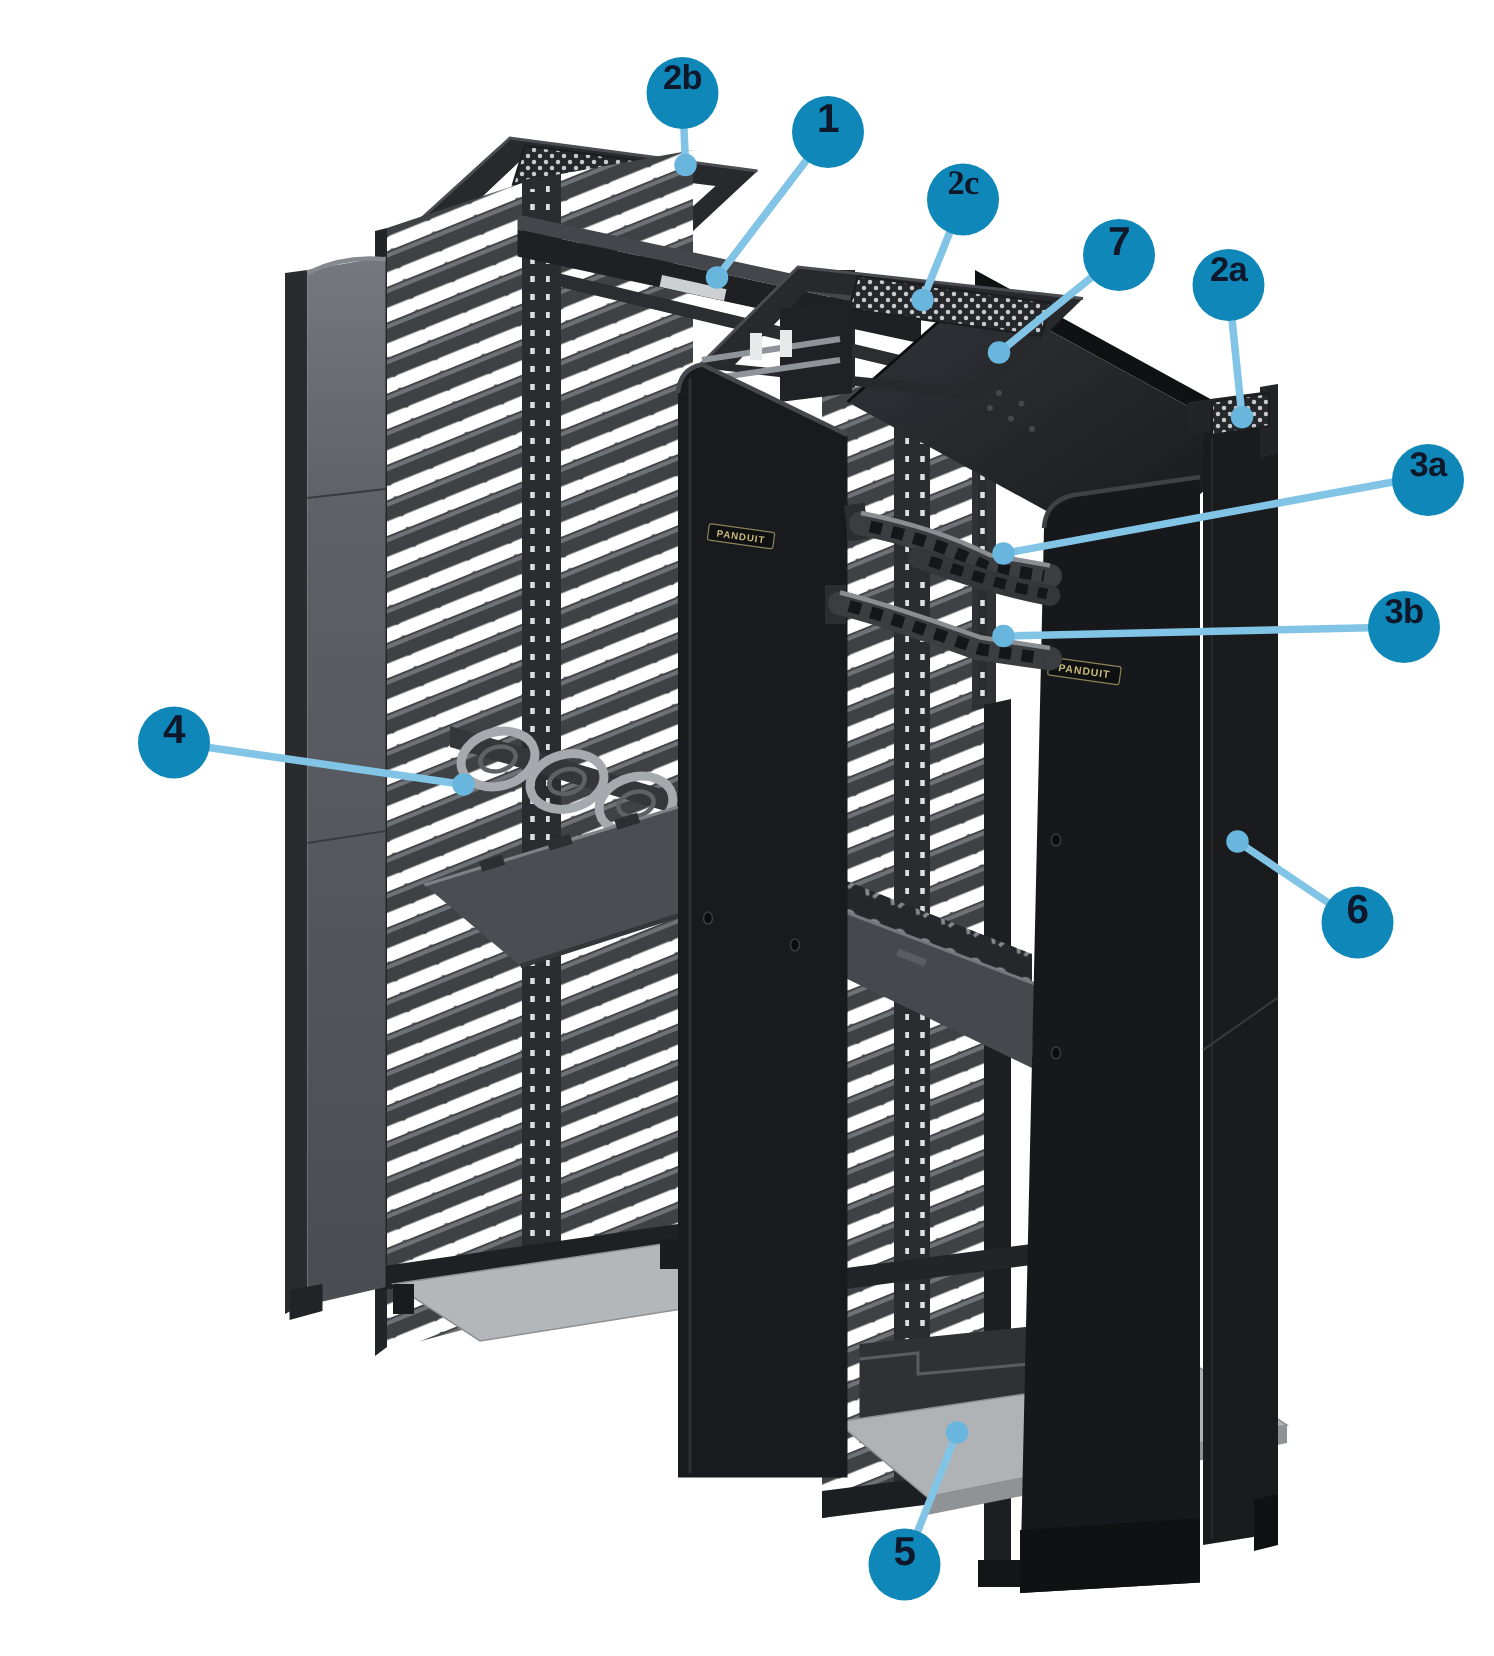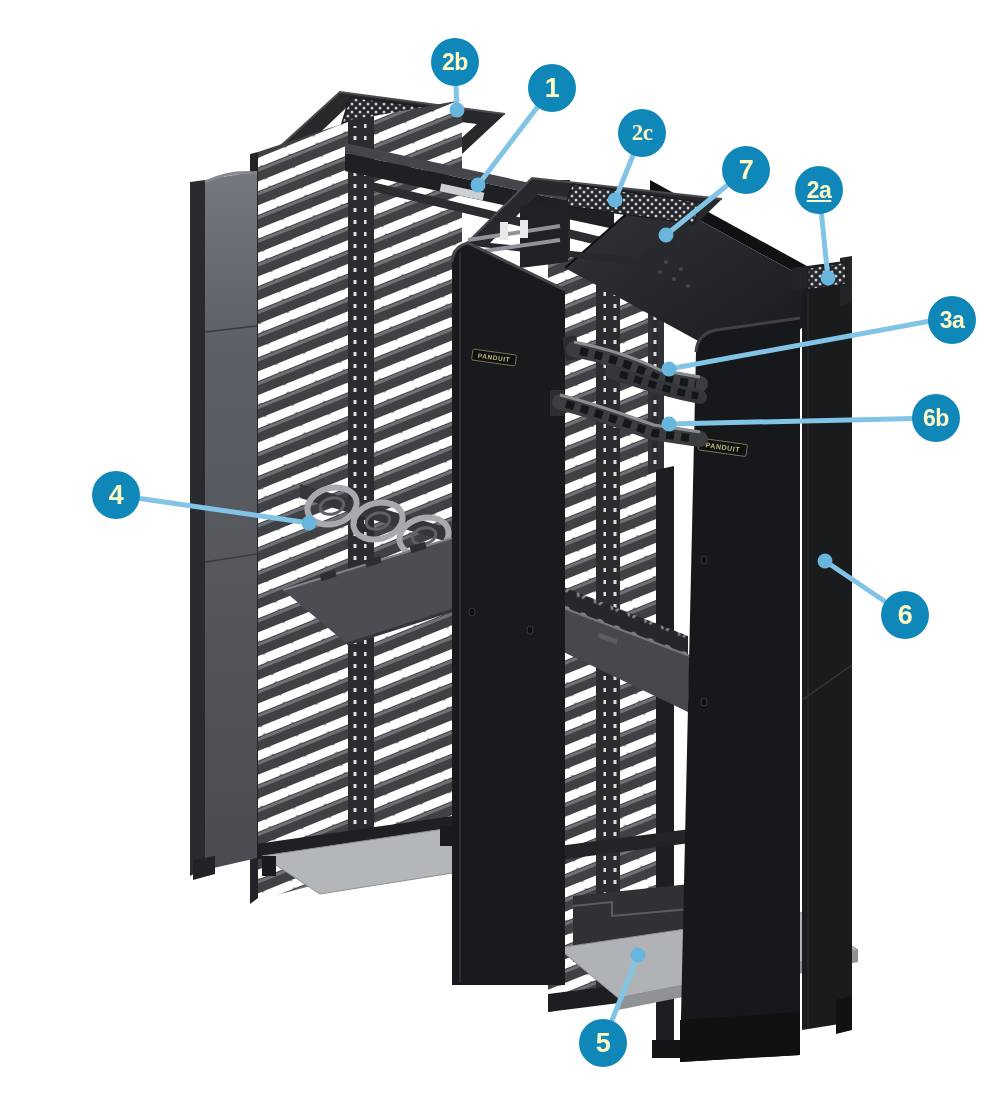--- a/index.html
+++ b/index.html
@@ -3,21 +3,21 @@
 <meta charset="utf-8">
 <style>
   html,body{margin:0;padding:0;background:#ffffff;}
   .stage{
     position:relative;width:996px;height:1104px;background:#ffffff;
     font-family:"Liberation Sans", sans-serif;overflow:hidden;
   }
   .stage svg{position:absolute;left:0;top:0;}
   .badge{
     position:absolute;width:48px;height:48px;border-radius:50%;
-    background:#0f87b8;color:#fef9c3;display:flex;align-items:center;justify-content:center;
+    background:#0f87b8;color:#0f172a;display:flex;justify-content:center;
     font-weight:700;font-size:27px;letter-spacing:-0.5px;z-index:5;
     font-family:"Liberation Sans", sans-serif;
   }
   .badge.wide{font-size:23px;}
 </style>
 </head>
 <body>
 
 <div class="stage">
 
@@ -253,28 +253,28 @@
     </div>
 <div class="badge" style="left:528px;top:64px;">
       <span>1</span>
     </div>
 <div class="badge wide" style="left:618px;top:109px;font-family:Liberation Serif, serif;">
       <span>2c</span>
     </div>
 <div class="badge" style="left:722px;top:146px;">
       <span>7</span>
     </div>
-<div class="badge wide" style="left:795px;top:166px;text-decoration:underline;">
+<div class="badge wide" style="left:795px;top:166px;">
       <span>2a</span>
     </div>
 <div class="badge wide" style="left:928px;top:296px;">
       <span>3a</span>
     </div>
 <div class="badge wide" style="left:912px;top:394px;">
-      <span>6b</span>
+      <span>3b</span>
     </div>
 <div class="badge" style="left:92px;top:471px;">
       <span>4</span>
     </div>
 <div class="badge" style="left:579px;top:1019px;">
       <span>5</span>
     </div>
 <div class="badge" style="left:881px;top:591px;">
       <span>6</span>
     </div>

